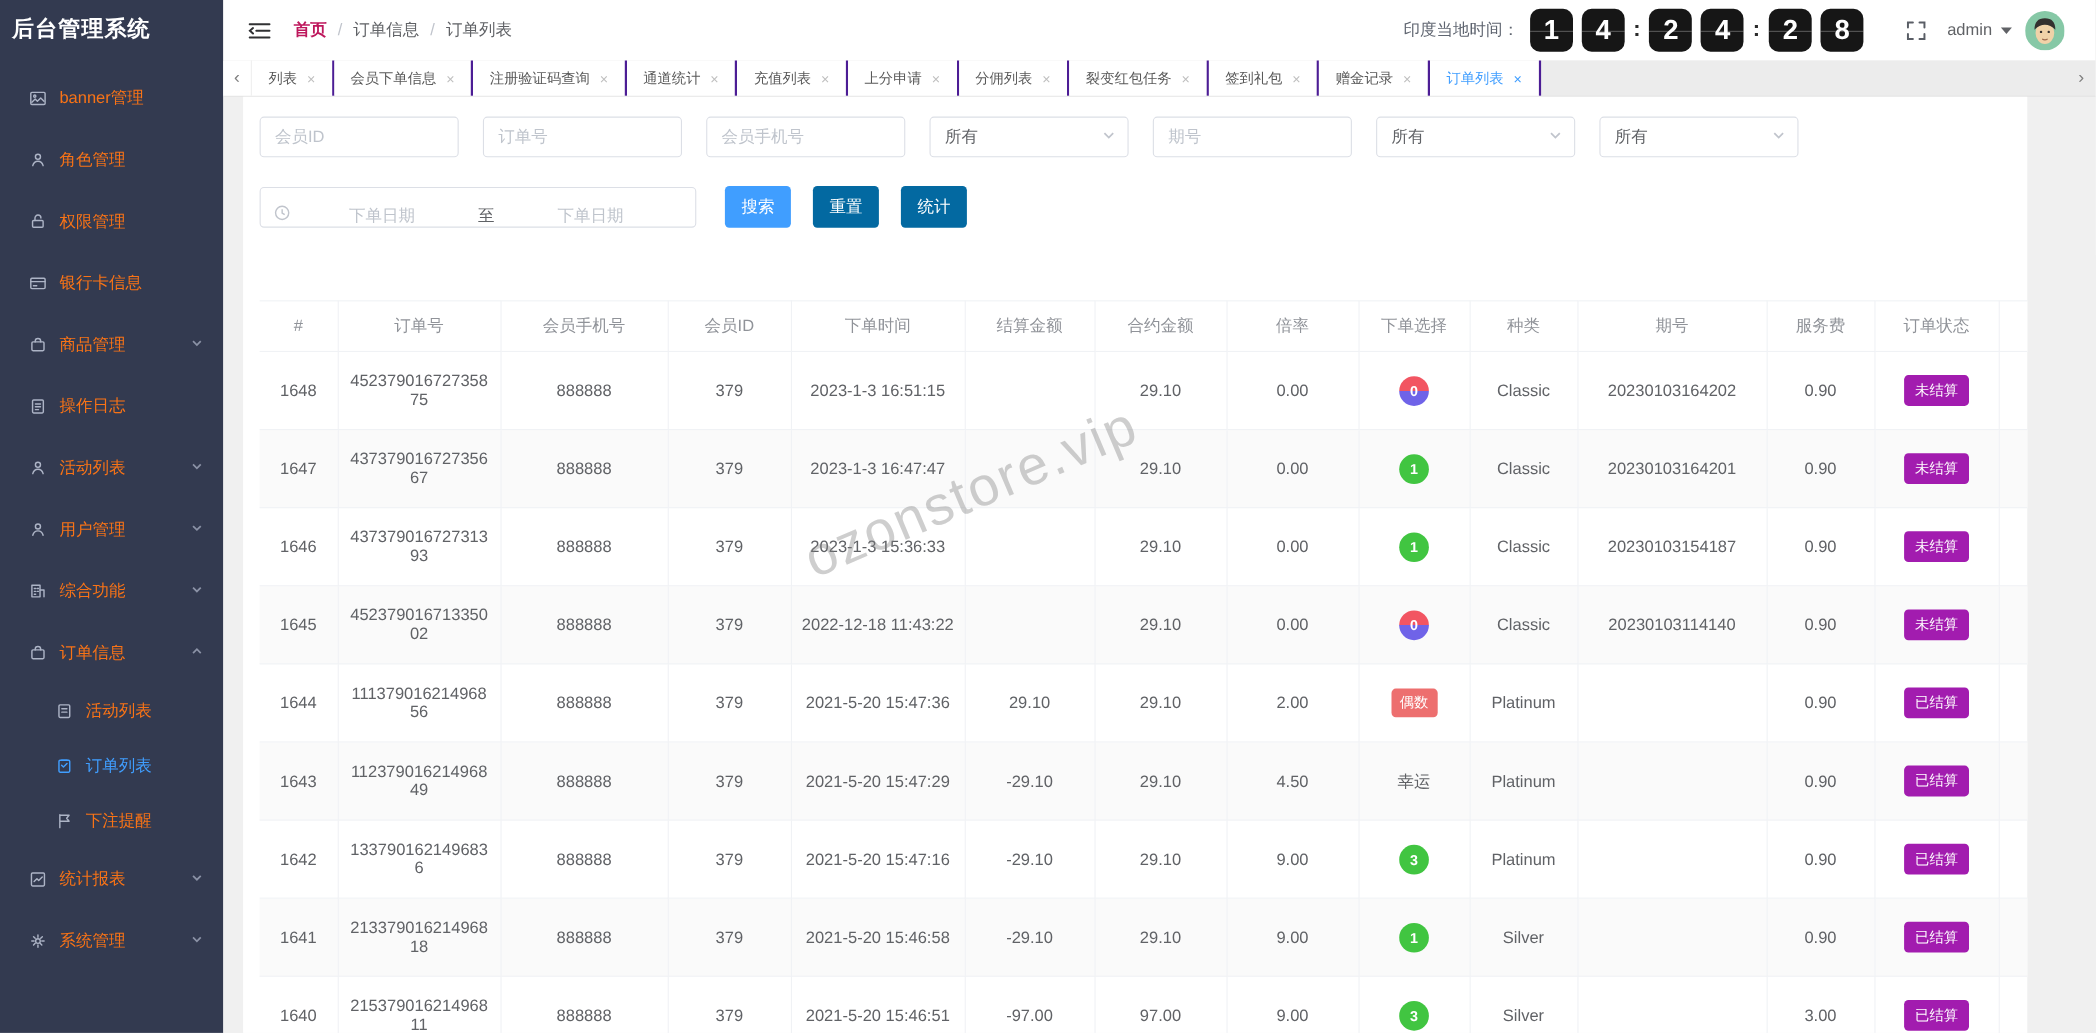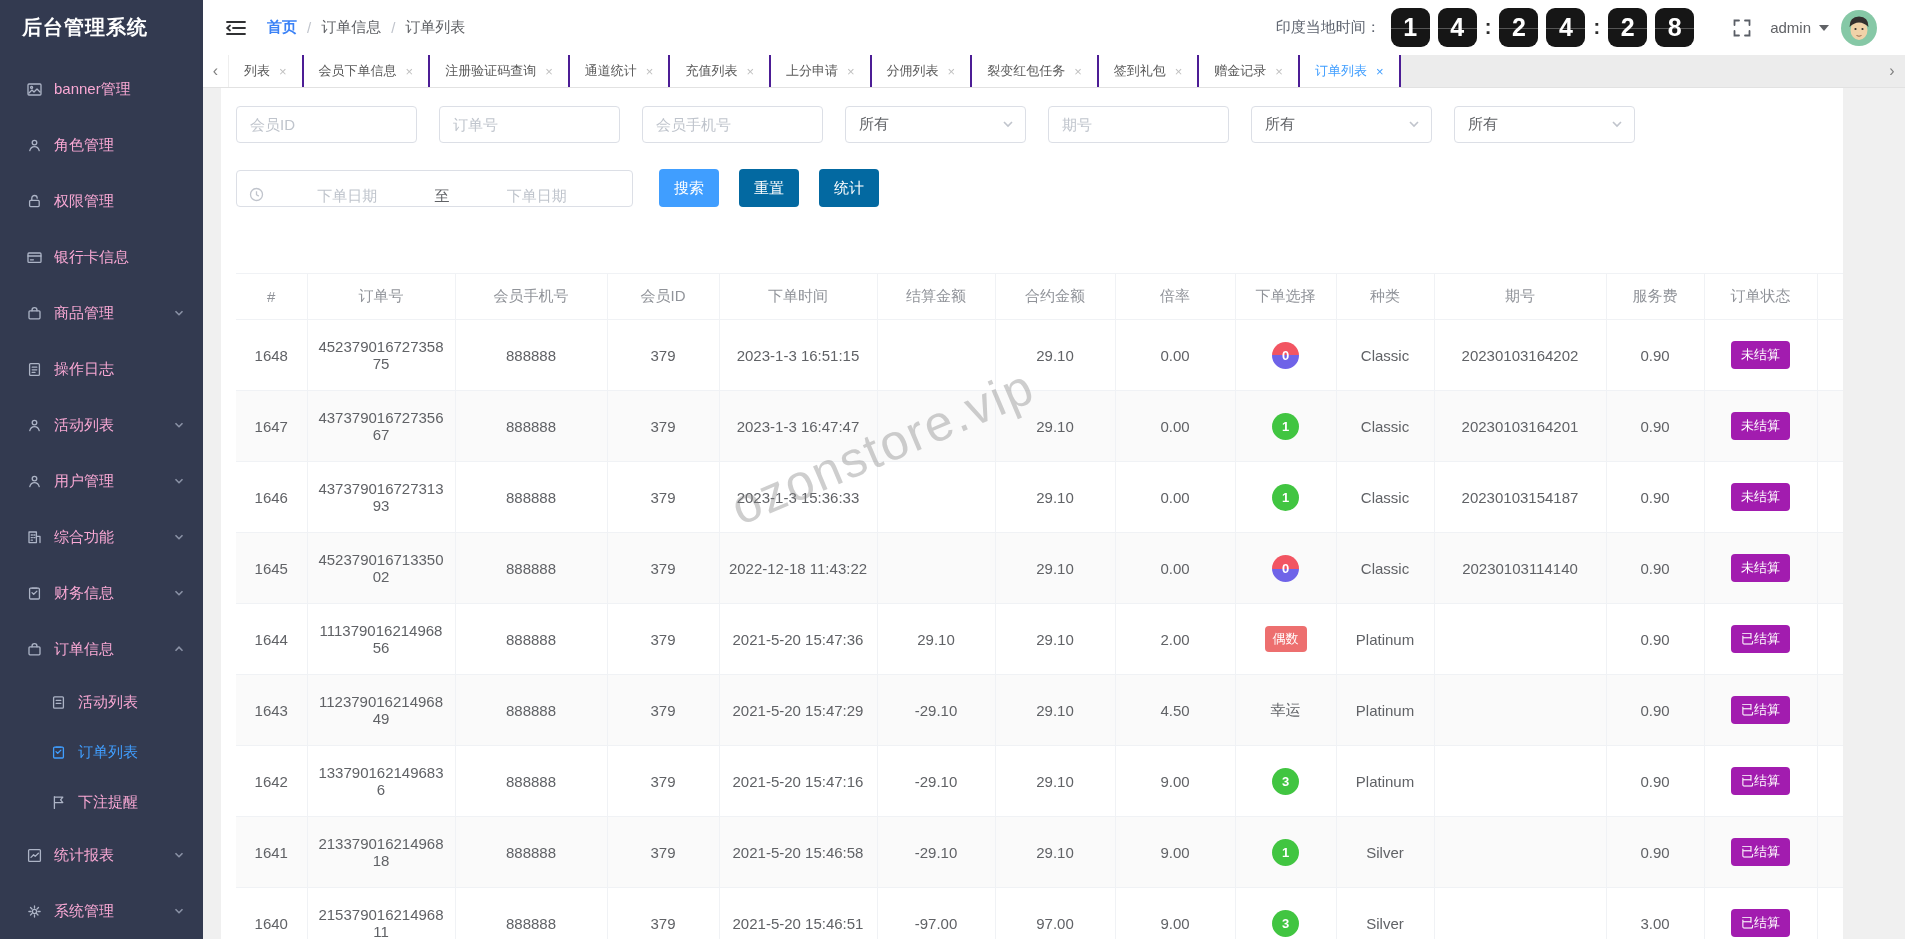--- a/index.html
+++ b/index.html
@@ -3,43 +3,43 @@
 <meta charset="utf-8">
 <style>
   * { box-sizing: border-box; margin: 0; padding: 0; }
   html,body { width:1905px; height:939px; overflow:hidden;
     font-family:"Liberation Sans","DejaVu Sans",sans-serif; background:#f0f0f0; }
   .app { display:flex; width:100%; height:100%; }
 
   
   .sidebar { width:203px; height:100%; background:#333a50; flex:none; overflow:hidden; }
   .logo { height:55px; line-height:55px; color:#ffffff; font-size:20px; font-weight:bold;
-    padding-left:22px; letter-spacing:1px; }
+    padding-left:11px; letter-spacing:1px; }
   .side-nav { padding-top:6px; }
   .side-item { height:56px; display:flex; align-items:center; padding:0 18px 0 26px;
-    color:#f9a8d4; font-size:15px; cursor:pointer; }
+    color:#f97316; font-size:15px; cursor:pointer; }
   .side-item.sub { height:50px; padding-left:50px; }
   .side-item .s-icon { width:17px; height:17px; margin-right:11px; display:inline-flex; }
   .side-item .s-icon svg { width:17px; height:17px; stroke:#adb4c6; fill:none;
     stroke-width:1.3; stroke-linecap:round; stroke-linejoin:round; }
   .side-item .s-label { flex:1; white-space:nowrap; }
   .side-item .s-chevron svg { width:12px; height:12px; stroke:#8b92a6; fill:none; stroke-width:1.6; }
   .side-item.active { color:#409eff; }
   .side-item.active .s-icon svg { stroke:#409eff; }
 
   
   .main { flex:1; display:flex; flex-direction:column; height:100%; min-width:0; }
 
   
   .topbar { height:55px; background:#fff; display:flex; align-items:center;
     padding:0 28px 0 22px; flex:none; }
   .fold-btn { width:22px; height:20px; display:inline-flex; cursor:pointer; margin-right:20px; }
   .fold-btn svg { width:22px; height:20px; stroke:#303133; stroke-width:1.8; stroke-linecap:round; }
   .breadcrumb { display:flex; align-items:center; font-size:15px; color:#606266; gap:10px; }
-  .breadcrumb .bc-home { font-weight:bold; color:#3b82f6; cursor:pointer; }
+  .breadcrumb .bc-home { font-weight:bold; color:#be185d; cursor:pointer; }
   .breadcrumb .bc-sep { color:#c0c4cc; }
   .top-right { margin-left:auto; display:flex; align-items:center; }
   .clock-label { font-size:15px; color:#5f6570; margin-right:10px; }
   .clock { display:flex; align-items:center; gap:8px; }
   .digit { width:39px; height:39px; background:#161616; border-radius:9px; position:relative;
     display:flex; align-items:center; justify-content:center; }
   .digit b { color:#fff; font-size:25px; font-weight:bold; z-index:2; }
   .digit .seam { position:absolute; left:0; right:0; top:50%; height:1px;
     background:rgba(255,255,255,0.28); z-index:3; }
   .clock .colon { font-size:20px; font-weight:bold; color:#2b2b2b; }
@@ -211,32 +211,20 @@
             </svg></span>
   </div>
         <div class="side-item">
     <span class="s-icon">
             <svg viewBox="0 0 17 17">
               <rect x="3" y="3" width="7.4" height="10.6"></rect>
               <path d="M10.4 7.4h3.6v6.2M5.2 6h1.2M7.8 6h1.2M5.2 8.6h1.2M7.8 8.6h1.2M5.2 11.2h1.2"></path>
             </svg>
           </span>
     <span class="s-label">综合功能</span>
-    <span class="s-chevron"><svg viewBox="0 0 12 12">
-              <path d="M2.5 4.2l3.5 3.5 3.5-3.5" fill="none"></path>
-            </svg></span>
-  </div>
-        <div class="side-item">
-    <span class="s-icon">
-            <svg viewBox="0 0 17 17">
-              <rect x="3.6" y="3.2" width="9.8" height="10.8" rx="1"></rect>
-              <path d="M6 3.2h5M6 7.6l1.7 1.7 3.2-3.2"></path>
-            </svg>
-          </span>
-    <span class="s-label">财务信息</span>
     <span class="s-chevron"><svg viewBox="0 0 12 12">
               <path d="M2.5 4.2l3.5 3.5 3.5-3.5" fill="none"></path>
             </svg></span>
   </div>
         <div class="side-item">
     <span class="s-icon">
             <svg viewBox="0 0 17 17">
               <rect x="3" y="5.8" width="11" height="8" rx="1"></rect>
               <path d="M6 5.8v-.6a2.5 2.5 0 0 1 5 0v.6"></path>
             </svg>

